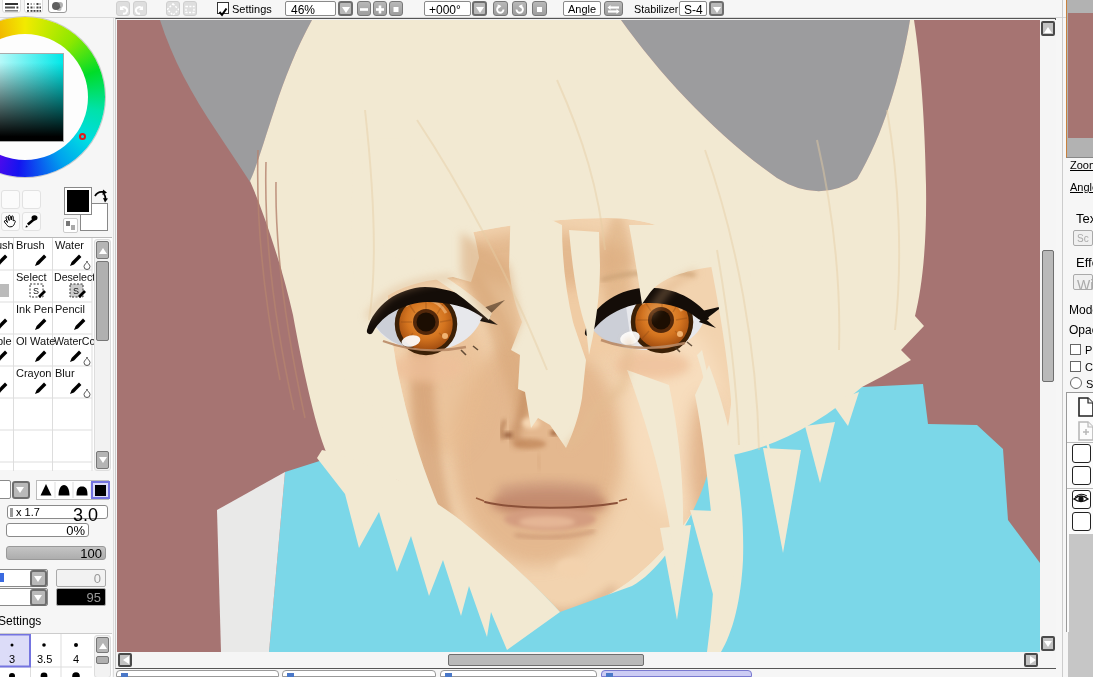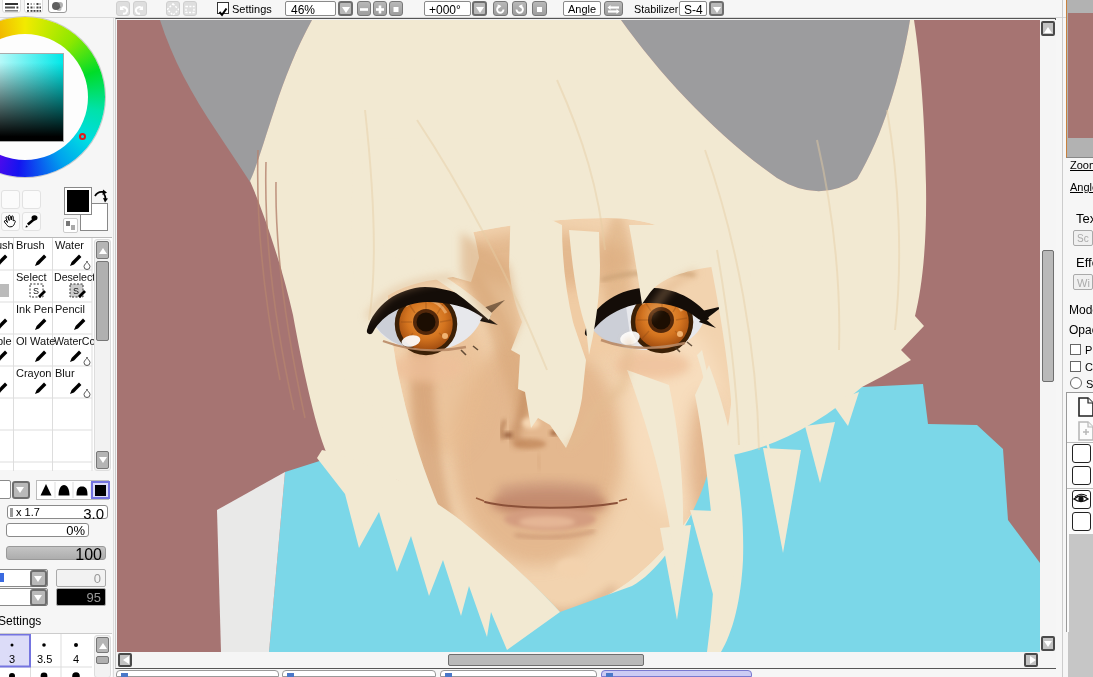--- a/index.html
+++ b/index.html
@@ -255,27 +255,27 @@
     <path d="M21.5,14.5 C21.5,8 24,4 27,4 C30,4 32.5,8 32.5,14.5 Z" fill="#000"></path>
     <path d="M39.5,14.5 C39.5,8 41,5.5 45,5.5 C49,5.5 50.5,8 50.5,14.5 Z" fill="#000"></path>
   </svg>
   <div class="abs" style="left:54px;top:0;width:19px;height:18px;background:#dcdcf8;border:2px solid #7474e0">
     <div class="abs" style="left:2px;top:2px;width:11px;height:11px;background:#000"></div>
   </div>
 </div>
 <div class="wbox" style="left:7px;top:505px;width:101px;height:14px;border-radius:3px">
   <div class="abs" style="left:2px;top:2px;width:3px;height:9px;background:#999"></div>
   <div class="abs" style="left:8px;top:0px;font-size:11px">x 1.7</div>
-  <div class="abs" style="right:3px;top:-1px;font-size:15px">3.0</div>
+  <div class="abs" style="right:9px;top:-1px;font-size:18px">3.0</div>
 </div>
 <div class="wbox" style="left:6px;top:523px;width:83px;height:14px;border-radius:3px">
   <div class="abs" style="right:3px;top:-1px;font-size:13px">0%</div>
 </div>
 <div class="abs" style="left:6px;top:546px;width:100px;height:14px;border:1px solid #999;border-radius:3px;background:linear-gradient(#c4c4c4,#adadad)">
-  <div class="abs" style="right:3px;top:-1px;font-size:16px">100</div>
+  <div class="abs" style="right:3px;top:-1px;font-size:13px">100</div>
 </div>
 <div class="wbox" style="left:-10px;top:569px;width:58px;height:18px"></div>
 <div class="abs" style="left:0px;top:573px;width:4px;height:9px;background:#3a6ae0"></div>
 <div class="drop" style="left:30px;top:570px;width:17px;height:17px"></div>
 <div class="abs" style="left:56px;top:569px;width:50px;height:18px;border:1px solid #aaa;border-radius:2px;background:#f2f2f2">
   <div class="abs" style="right:4px;top:1px;font-size:13px;color:#999">0</div>
 </div>
 <div class="wbox" style="left:-10px;top:588px;width:58px;height:18px"></div>
 <div class="drop" style="left:30px;top:589px;width:17px;height:17px"></div>
 <div class="abs" style="left:56px;top:588px;width:50px;height:18px;border:1px solid #aaa;border-radius:2px;background:#000000">
@@ -511,21 +511,21 @@
 <div class="abs" style="left:1062px;top:0;width:1px;height:677px;background:#ccc"></div>
 
 <div class="abs" style="left:1066px;top:0;width:27px;height:158px;background:#b2b2b2;border-left:1px solid #c8803c;border-bottom:1px solid #888">
   <div class="abs" style="left:1px;top:13px;width:26px;height:125px;background:#a67572"></div>
 </div>
 <div class="lbl" style="left:1070px;top:159px;text-decoration:underline">Zoom</div>
 <div class="lbl" style="left:1070px;top:181px;text-decoration:underline">Angle</div>
 <div class="lbl" style="left:1076px;top:211px;font-size:13px">Tex</div>
 <div class="abs" style="left:1073px;top:230px;width:20px;height:16px;border:1px solid #aaa;border-radius:2px;background:#f0f0f0;font-size:10px;color:#aaa;padding:2px 0 0 3px">Sc</div>
 <div class="lbl" style="left:1076px;top:255px;font-size:13px">Effe</div>
-<div class="abs" style="left:1073px;top:274px;width:20px;height:16px;border:1px solid #aaa;border-radius:2px;background:#f0f0f0;font-size:11px;color:#aaa;padding:2px 0 0 3px">Wi</div>
+<div class="abs" style="left:1073px;top:274px;width:20px;height:16px;border:1px solid #aaa;border-radius:2px;background:#f0f0f0;font-size:14px;color:#aaa;padding:2px 0 0 3px">Wi</div>
 <div class="lbl" style="left:1069px;top:303px;font-size:12px">Mode</div>
 <div class="lbl" style="left:1069px;top:323px;font-size:12px">Opaci</div>
 <div class="abs" style="left:1070px;top:344px;width:11px;height:11px;background:#fff;border:1px solid #666"></div>
 <div class="lbl" style="left:1085px;top:344px">Pre</div>
 <div class="abs" style="left:1070px;top:361px;width:11px;height:11px;background:#fff;border:1px solid #666"></div>
 <div class="lbl" style="left:1085px;top:361px">Cli</div>
 <div class="abs" style="left:1070px;top:377px;width:12px;height:12px;background:#fff;border:1px solid #666;border-radius:50%"></div>
 <div class="lbl" style="left:1086px;top:378px">Se</div>
 
 <div class="abs" style="left:1066px;top:392px;width:27px;height:240px;background:#fbfbfb;border-left:1px solid #999;border-top:1px solid #999">

